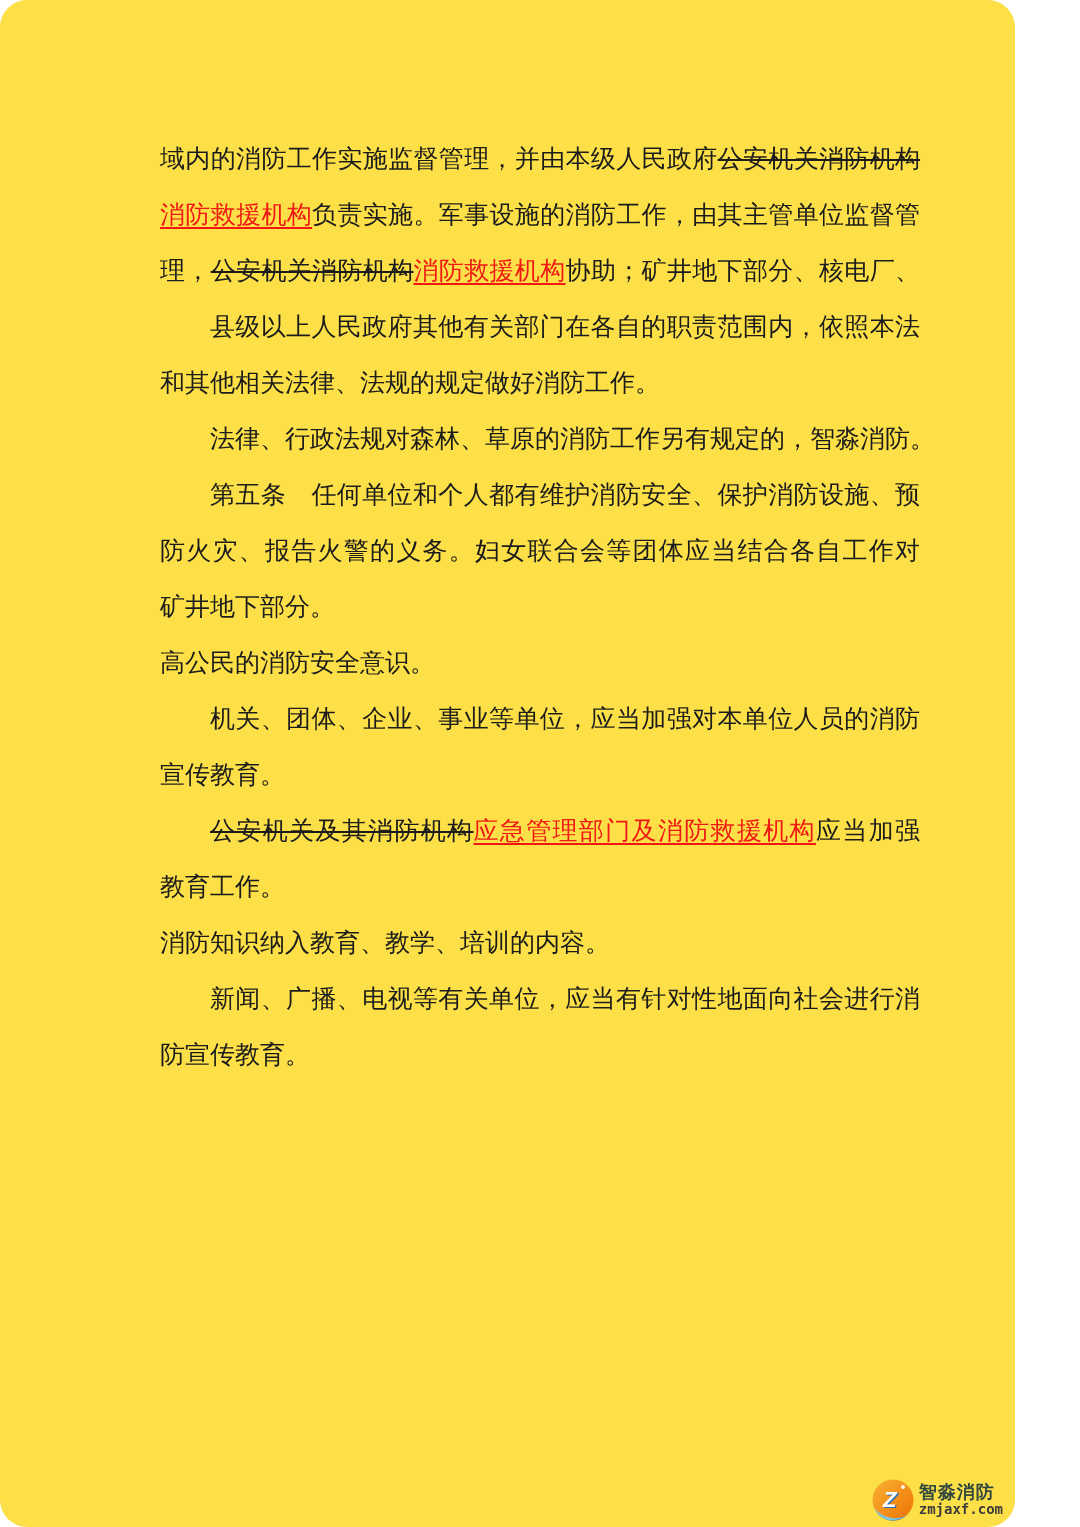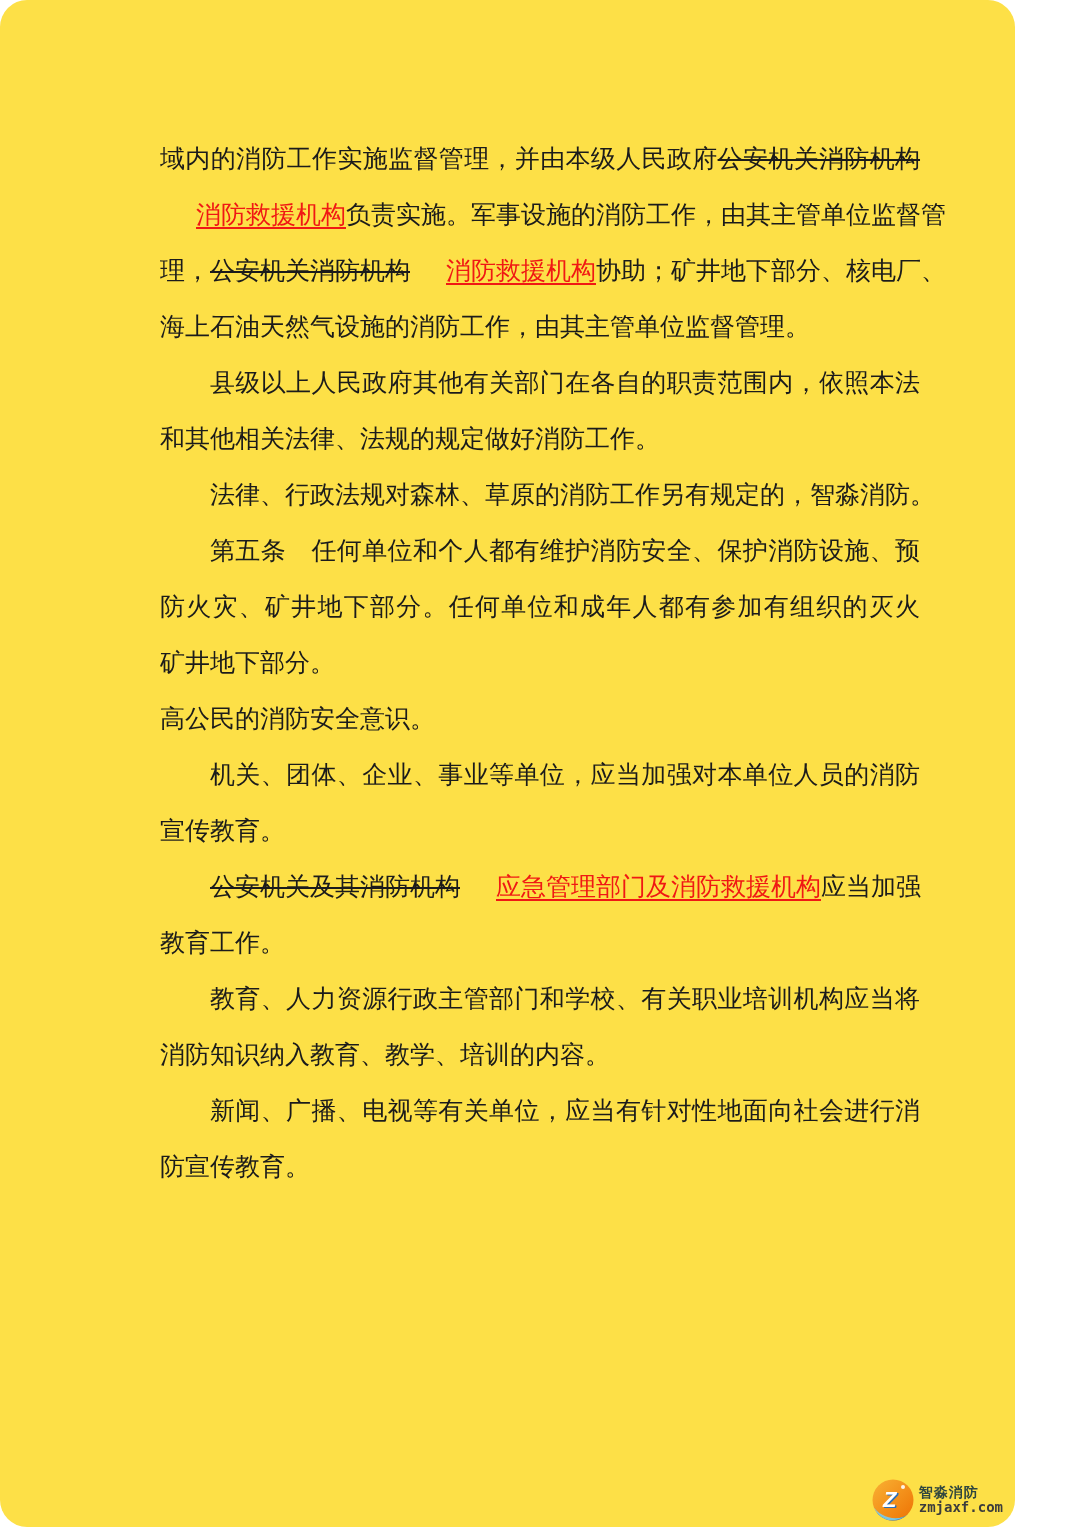--- a/index.html
+++ b/index.html
@@ -31,61 +31,58 @@
   .r-deleted{
     color:var(--text,#1b1b1b);
     text-decoration:line-through;
     text-decoration-thickness:2px;
   }
   .r-inserted{
     color:var(--ins,#f01814);
     text-decoration:underline;
     text-decoration-thickness:1.5px;
     text-underline-offset:4px;
-    margin-left:36px;
   }
   .watermark{
     position:absolute;
     right:12px;bottom:6px;
     display:flex;align-items:center;gap:5px;
   }
   .wm-text{display:flex;flex-direction:column;line-height:1.08;}
   .wm-name{
     font-family:"Liberation Sans",sans-serif;
-    font-weight:600;font-size:14px;letter-spacing:1px;
+    font-weight:600;font-size:18px;letter-spacing:1px;
     color:#31473f;
   }
   .wm-url{
     font-family:"DejaVu Sans Mono",monospace;
     font-weight:bold;font-size:14px;
     color:#3c3c3c;
   }
 </style>
 </head>
 <body>
 
 <div class="page">
 
   <div class="doc">
       <div class="line j"><span class="r-normal">域内的消防工作实施监督管理，并由本级人民政府</span><span class="r-deleted">公安机关消防机构</span></div>
       <div class="line j"><span class="r-inserted">消防救援机构</span><span class="r-normal">负责实施。军事设施的消防工作，由其主管单位监督管</span></div>
       <div class="line j"><span class="r-normal">理，</span><span class="r-deleted">公安机关消防机构</span><span class="r-inserted">消防救援机构</span><span class="r-normal">协助；矿井地下部分、核电厂、</span></div>
-      <div class="line"><span class="r-normal">海上石油天然气设施的消防工作，由其主管单位监督管理。</span></div>
       <div class="line j ind"><span class="r-normal">县级以上人民政府其他有关部门在各自的职责范围内，依照本法</span></div>
       <div class="line"><span class="r-normal">和其他相关法律、法规的规定做好消防工作。</span></div>
       <div class="line ind"><span class="r-normal">法律、行政法规对森林、草原的消防工作另有规定的，智淼消防。</span></div>
       <div class="line j ind"><span class="r-normal">第五条　任何单位和个人都有维护消防安全、保护消防设施、预</span></div>
-      <div class="line j"><span class="r-normal">防火灾、矿井地下部分。任何单位和成年人都有参加有组织的灭火</span></div>
+      <div class="line j"><span class="r-normal">防火灾、报告火警的义务。妇女联合会等团体应当结合各自工作对</span></div>
       <div class="line"><span class="r-normal">矿井地下部分。</span></div>
       <div class="line"><span class="r-normal">高公民的消防安全意识。</span></div>
       <div class="line j ind"><span class="r-normal">机关、团体、企业、事业等单位，应当加强对本单位人员的消防</span></div>
       <div class="line"><span class="r-normal">宣传教育。</span></div>
       <div class="line j ind"><span class="r-deleted">公安机关及其消防机构</span><span class="r-inserted">应急管理部门及消防救援机构</span><span class="r-normal">应当加强</span></div>
       <div class="line"><span class="r-normal">教育工作。</span></div>
-      <div class="line j ind"><span class="r-normal">教育、人力资源行政主管部门和学校、有关职业培训机构应当将</span></div>
       <div class="line"><span class="r-normal">消防知识纳入教育、教学、培训的内容。</span></div>
       <div class="line j ind"><span class="r-normal">新闻、广播、电视等有关单位，应当有针对性地面向社会进行消</span></div>
       <div class="line"><span class="r-normal">防宣传教育。</span></div>
     </div>
 
   <div class="watermark">
     <svg width="42" height="42" viewBox="0 0 42 42">
       <defs>
         <linearGradient id="lgO" x1="0" y1="0" x2="1" y2="1">
           <stop offset="0" stop-color="#f9b234"></stop>

